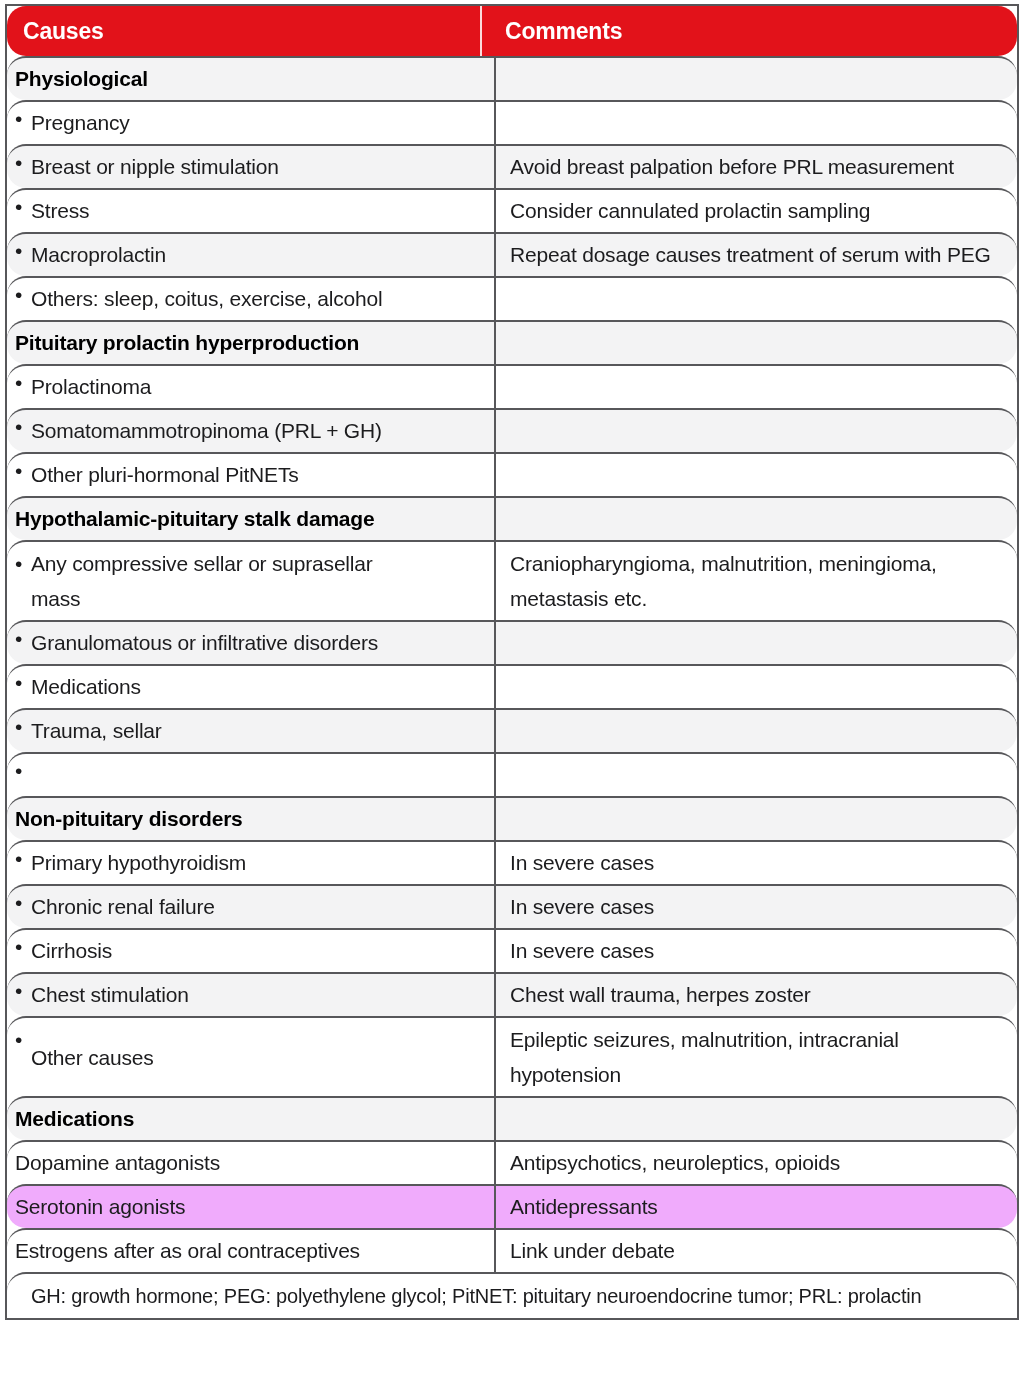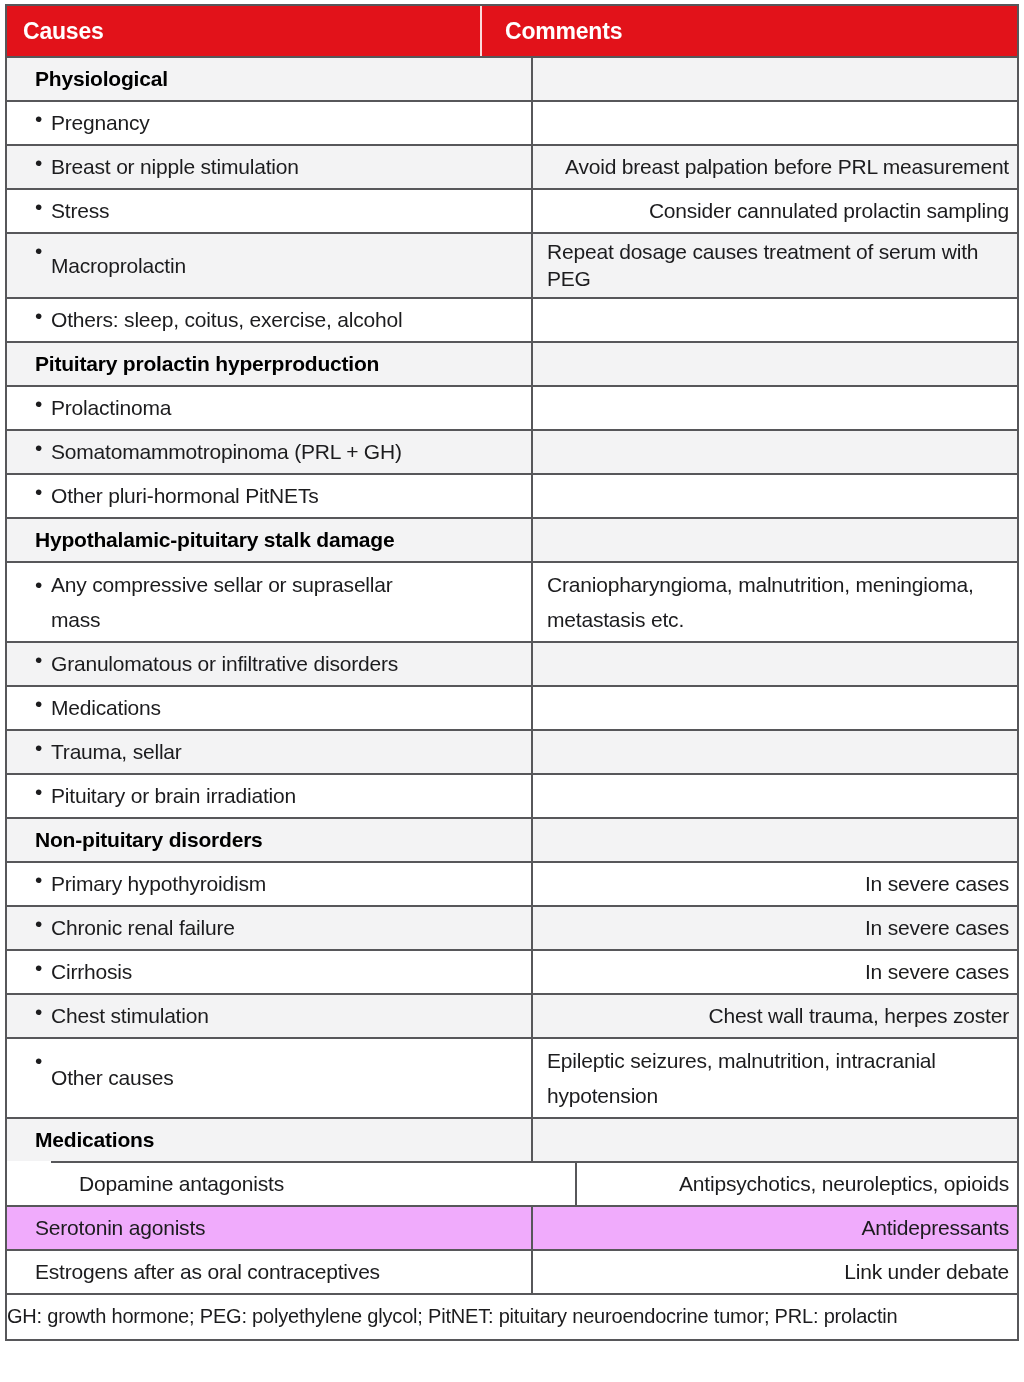--- a/index.html
+++ b/index.html
@@ -24,20 +24,21 @@
     padding:4px 5px 0 5px;
   }
   .table{
     width:1014px;
     border:2px solid var(--border);
     background:#ffffff;
   }
   .row, .header-row, .footer-row{
     display:flex;
     align-items:stretch;
+    border-radius:19px;
   }
   .header-row{
     background:var(--accent);
     min-height:50px;
   }
   .header-cell{
     display:flex;
     align-items:center;
     color:var(--header-text);
     font-weight:bold;
@@ -49,28 +50,27 @@
     border-top:2px solid var(--border);
     min-height:44px;
   }
   .row.tall{ min-height:78px; }
   .cell{
     display:flex;
     align-items:center;
     font-size:21px;
   }
   .cause-cell{
-    width:524px;
-    padding:4px 12px 4px 28px;
+    width:487px;
+    padding:4px 12px 4px 8px;
   }
   .comment-cell{
     flex:1;
     border-left:2px solid var(--border);
     padding:4px 8px 4px 14px;
-    justify-content:flex-end;
   }
   .bullet{
     width:16px;
     flex:0 0 16px;
     align-self:flex-start;
     line-height:1.25;
     padding-top:0;
   }
   .row .cause-cell{ align-items:center; }
   .row.tall .cause-cell, .row.tall .comment-cell{ align-items:center; }
@@ -81,21 +81,21 @@
   .row.section .cause-text{ font-weight:bold; color:#000; }
   .row.tall .bullet{ line-height:35px; }
   .footer-row{
     border-top:2px solid var(--border);
     min-height:46px;
     align-items:center;
     background:#ffffff;
   }
   .footer-text{
     font-size:20px;
-    padding:4px 8px 4px 0;
+    padding:4px 8px 4px 24px;
     line-height:1.25;
   }
 </style>
 </head>
 <body>
 
 <div class="page">
   <div class="table">
 
     <div class="header-row">
@@ -254,21 +254,20 @@
       <span class="cause-text">Trauma, sellar</span>
     </div>
     <div class="cell comment-cell">
       <span class="comment-text"></span>
     </div>
   </div>
 
   <div class="row" style="background: rgb(255, 255, 255);">
     <div class="cell cause-cell">
       <span class="bullet">•</span>
-      <span class="cause-text">Pituitary or brain irradiation</span>
     </div>
     <div class="cell comment-cell">
       <span class="comment-text"></span>
     </div>
   </div>
 
   <div class="row section no-bullet" style="background: rgb(243, 243, 244);">
     <div class="cell cause-cell">
 
       <span class="cause-text">Non-pituitary disorders</span>
@@ -331,21 +330,21 @@
   <div class="row section no-bullet" style="background: rgb(243, 243, 244);">
     <div class="cell cause-cell">
 
       <span class="cause-text">Medications</span>
     </div>
     <div class="cell comment-cell">
       <span class="comment-text"></span>
     </div>
   </div>
 
-  <div class="row no-bullet" style="background: rgb(255, 255, 255); margin-left: 44px;">
+  <div class="row no-bullet" style="background: rgb(255, 255, 255);">
     <div class="cell cause-cell">
 
       <span class="cause-text">Dopamine antagonists</span>
     </div>
     <div class="cell comment-cell">
       <span class="comment-text">Antipsychotics, neuroleptics, opioids</span>
     </div>
   </div>
 
   <div class="row no-bullet" style="background: #f0abfc;">

